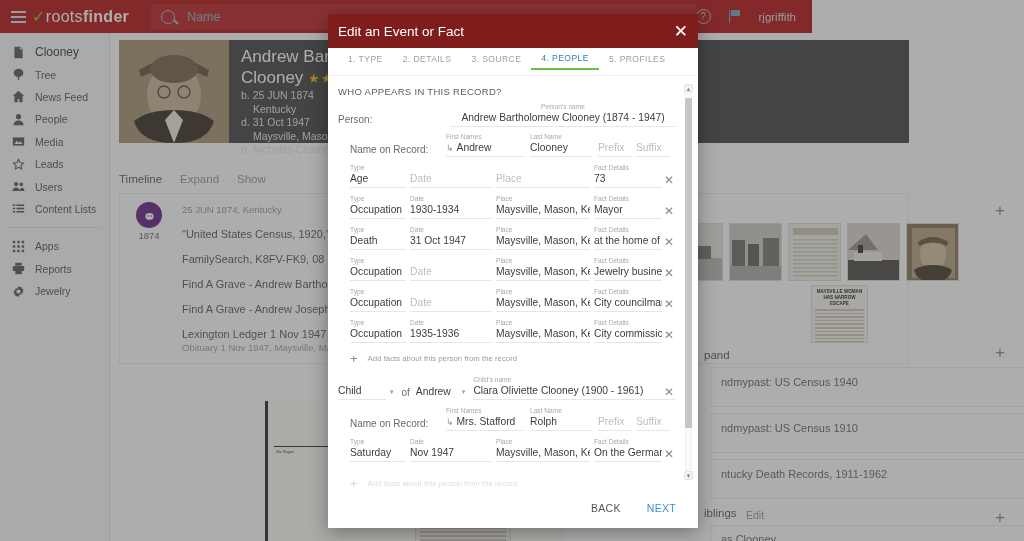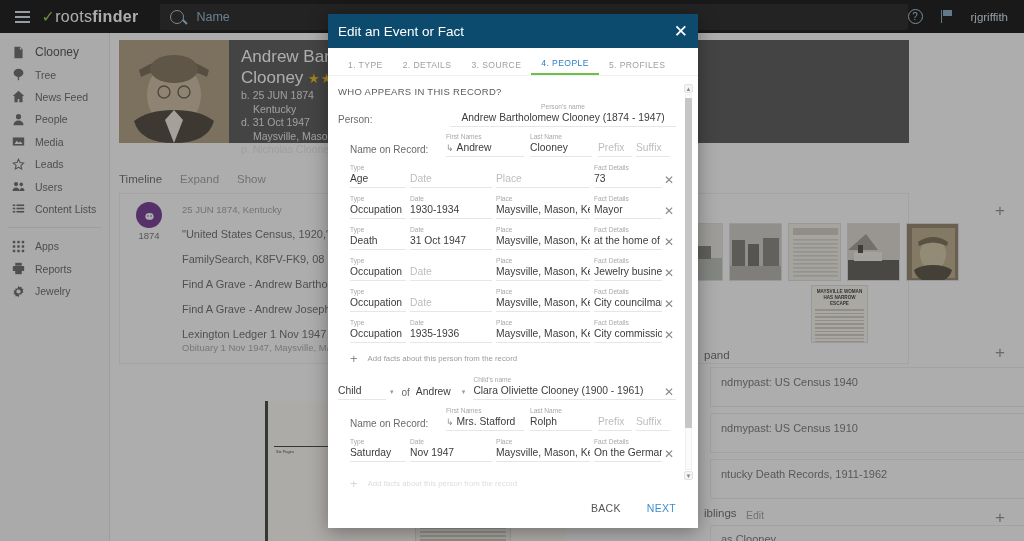--- a/index.html
+++ b/index.html
@@ -8,22 +8,22 @@
     overflow: hidden;
     font-family: "Liberation Sans", sans-serif;
     background: #ffffff;
   }
   #app { position: relative; width: 1024px; height: 541px; overflow: hidden; }
 
   
   .bg-layer { position: absolute; inset: 0; }
 
   .topbar {
-    position: absolute; top: 0; left: 0; width: 1024px; height: 33px;
-    background: #000000; display: flex; align-items: center;
+    position: absolute; top: 0; left: 0; width: 812px; height: 33px;
+    background: #b91c1c; display: flex; align-items: center;
   }
   .hamburger { width: 34px; display: flex; flex-direction: column; gap: 3px;
     align-items: center; justify-content: center; margin-left: 6px; cursor: pointer; }
   .hamburger i { display: block; width: 15px; height: 2px; background: #d8e4ee; }
   .brand { font-size: 16px; color: #ffffff; letter-spacing: .3px; margin-left: 2px; }
   .brand .b2 { font-weight: bold; }
   .brand .leaf { color: #8dc63f; }
   .searchwrap {
     margin-left: 22px; width: 760px; height: 26px; background: rgba(255,255,255,.07);
     border-radius: 2px; display: flex; align-items: center; padding: 0 10px;
@@ -119,27 +119,27 @@
 
   
   .scrim { position: absolute; inset: 0; background: rgba(60,60,60,.42); }
 
   
   .modal {
     position: absolute; left: 328px; top: 14px; width: 370px; height: 514px;
     background: #ffffff; box-shadow: 0 4px 18px rgba(0,0,0,.35);
     display: flex; flex-direction: column;
   }
-  .m-head { height: 34px; background: #0c4a6e; display: flex; align-items: center;
+  .m-head { height: 34px; background: #7f1d1d; display: flex; align-items: center;
     padding: 0 10px; flex: none; }
   .m-title { color: #fff; font-size: 13.5px; }
   .m-close { margin-left: auto; color: #fff; font-size: 17px; line-height: 17px; cursor: pointer;
     font-family: "DejaVu Sans", sans-serif; }
 
-  .m-tabs { height: 28px; display: flex; align-items: flex-end; padding: 0 10px; flex: none;
+  .m-tabs { height: 28px; display: flex; align-items: center; padding: 0 10px; flex: none;
     border-bottom: 1px solid #f0f0f0; }
   .m-tab { font-size: 8.6px; color: #9e9e9e; padding: 0 10px 5px 10px; letter-spacing: .4px; cursor: pointer; }
   .m-tab.active { color: #2b7fc4; border-bottom: 2px solid #6cc04a; }
 
   .m-body { flex: 1; position: relative; overflow: hidden; padding: 10px 0 0 0; }
 
   .q-title { font-size: 9.5px; color: #5c5c5c; letter-spacing: .3px; margin: 0 0 6px 10px; }
 
   .frm { padding-right: 22px; }
 

